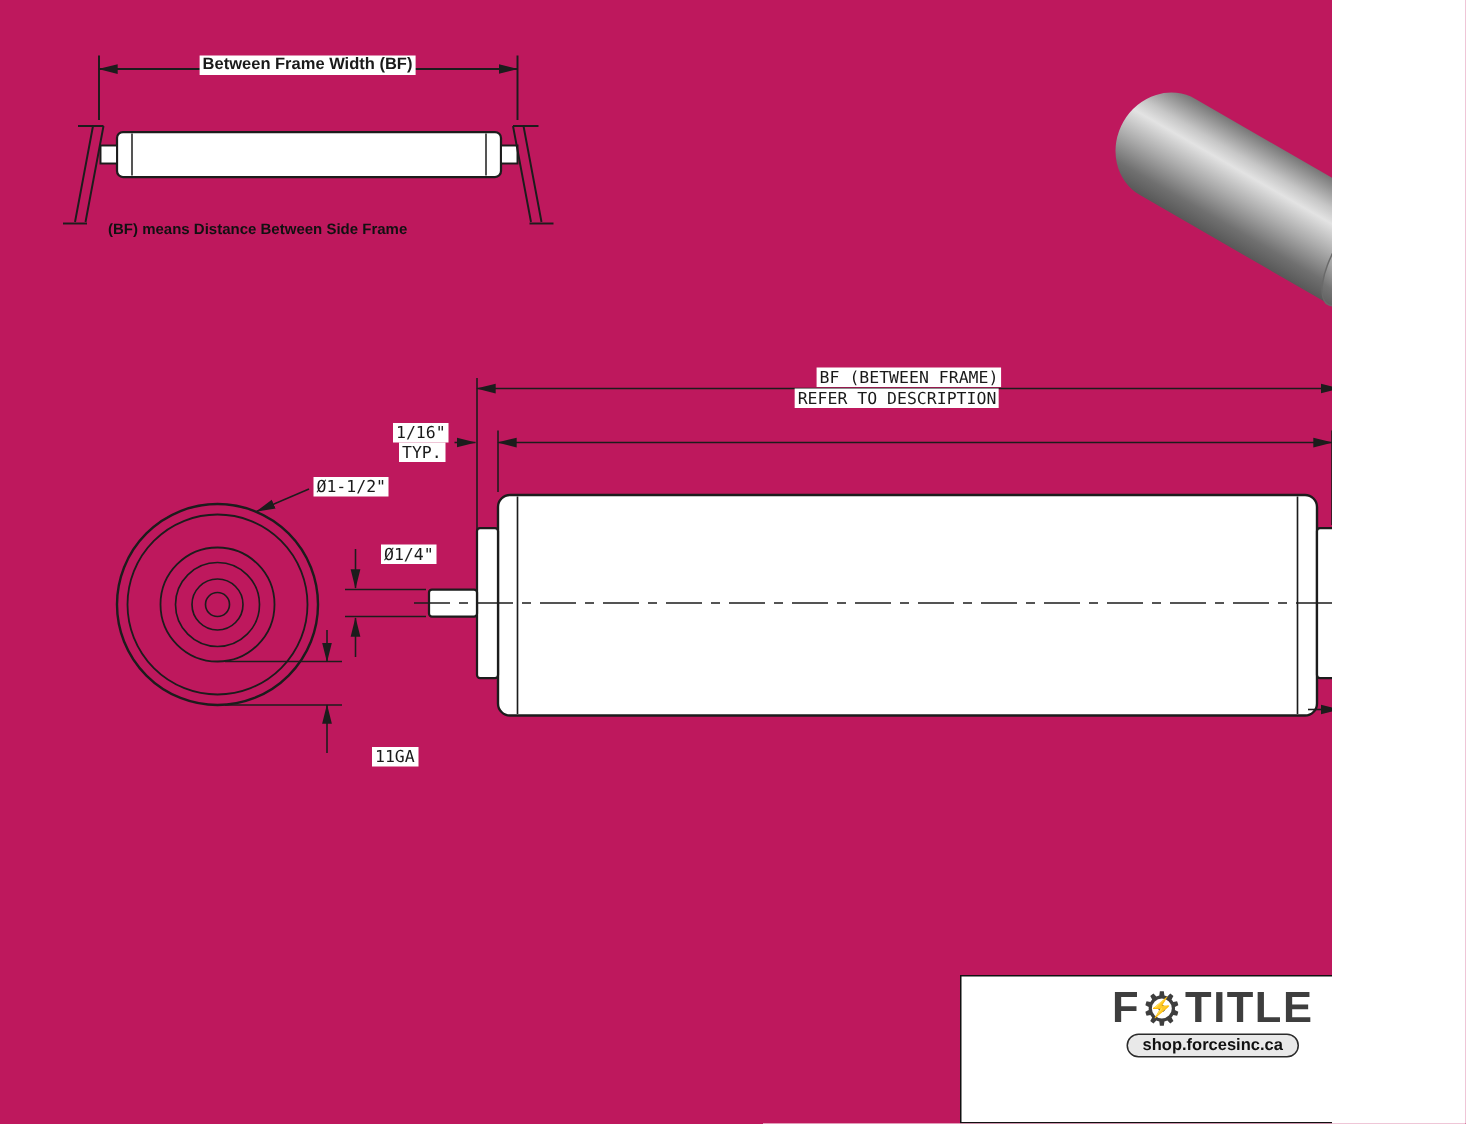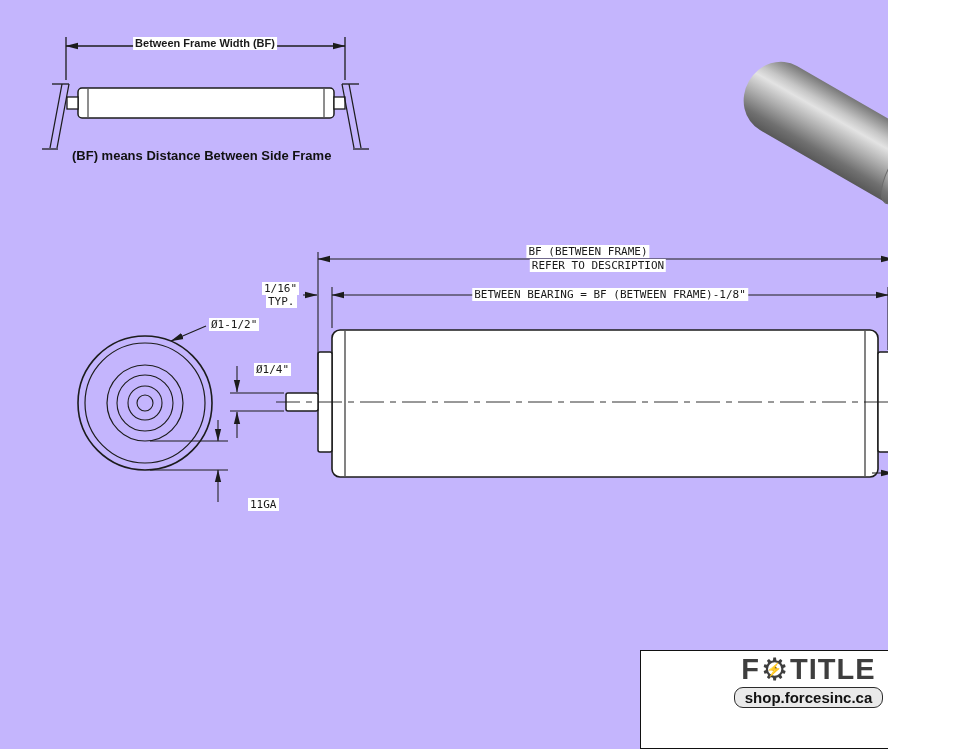--- a/index.html
+++ b/index.html
@@ -1,27 +1,27 @@
 <!DOCTYPE html>
 <html><head>
 <meta charset="utf-8">
 <style>
   html,body{margin:0;padding:0;background:#fff;}
-  #page{position:relative;width:888px;height:749px;background:#c4b5fd;overflow:hidden;
+  #page{position:relative;width:888px;height:749px;background:#be185d;overflow:hidden;
         font-family:"Liberation Sans",sans-serif;color:#1a1a1a;}
   #page svg.sheet{position:absolute;left:0;top:0;z-index:1;}
 
   
   .lbl{position:absolute;font-family:"DejaVu Sans Mono","Liberation Mono",monospace;
        font-size:11px;line-height:13px;background:#fff;padding:0 2px;white-space:nowrap;
        color:#1a1a1a;z-index:3;}
   .ctr{transform:translateX(-50%);text-align:center;}
   .sans-b{font-family:"Liberation Sans",sans-serif;font-weight:bold;}
   .caption{position:absolute;font-family:"Liberation Sans",sans-serif;font-weight:bold;
-       font-size:13px;white-space:nowrap;z-index:3;color:#111;}
+       font-size:10px;white-space:nowrap;z-index:3;color:#111;}
 
   
   .r3d{position:absolute;left:735px;top:18px;width:235px;height:175px;z-index:2;}
   .r3d-rot{position:absolute;left:14px;top:26px;width:188px;height:74px;
        transform:rotate(30deg);transform-origin:0 37px;}
   .r3d-body{position:absolute;inset:0;
        border-radius:34px 8px 8px 34px / 50% 10% 10% 50%;
        background:linear-gradient(to bottom,#777 0%,#c6c6c6 24%,#e3e3e3 36%,#ababab 60%,#707070 84%,#585858 100%);}
   .r3d-shaft{position:absolute;right:-25px;top:29px;width:26px;height:16px;
        border-radius:3px 8px 8px 3px / 40% 50% 50% 40%;
@@ -44,21 +44,21 @@
       font-size:12px;white-space:nowrap;color:#111;}
   .tb-row2{position:relative;height:60px;display:flex;flex-direction:column;align-items:center;
       justify-content:center;gap:2px;}
   .brand{display:flex;align-items:center;font-weight:bold;font-size:29px;line-height:1;
       color:#3e3e3e;font-family:"Liberation Sans",sans-serif;letter-spacing:1px;}
   .gear{position:relative;width:30px;height:30px;display:inline-flex;align-items:center;justify-content:center;}
   .gear-glyph{font-size:31px;line-height:1;color:#3e3e3e;font-weight:normal;}
   .bolt{position:absolute;font-size:13px;color:#f2a71b;left:50%;top:50%;
       transform:translate(-50%,-52%);font-weight:normal;}
   .pill{border:1.8px solid #2b2b2b;border-radius:9px;background:#e9e9e9;padding:1px 10px;
-      font-size:15px;font-weight:bold;color:#111;font-family:"Liberation Sans",sans-serif;}
+      font-size:11px;font-weight:bold;color:#111;font-family:"Liberation Sans",sans-serif;}
 </style>
 </head>
 <body>
 
 <div id="page">
 
   <svg class="sheet" width="977" height="749" viewBox="0 0 977 749">
     <defs>
       <marker id="arr" viewBox="0 0 12 8" markerWidth="13" markerHeight="9" refX="11.5" refY="4" orient="auto-start-reverse" markerUnits="userSpaceOnUse">
         <path d="M0,1 L12,4 L0,7 Z" fill="#1c1c1c"></path>
@@ -124,23 +124,22 @@
       <line x1="935" y1="414" x2="935" y2="480"></line>
       <line x1="872" y1="473" x2="893" y2="473" marker-end="url(#arr)"></line>
       <line x1="935" y1="473" x2="956" y2="473" marker-start="url(#arr)"></line>
       <line x1="893" y1="473" x2="935" y2="473"></line>
     </g>
   </svg>
 
   <div class="lbl ctr sans-b" style="left:205px;top:37px">Between Frame Width (BF)</div>
   <div class="caption" style="left:72px;top:148px">(BF) means Distance Between Side Frame</div>
 
-  <div class="lbl ctr" style="left:588px;top:245px">BF (BETWEEN FRAME)</div>
+  <div class="lbl ctr" style="left:606px;top:245px">BF (BETWEEN FRAME)</div>
   <div class="lbl ctr" style="left:598px;top:259px">REFER TO DESCRIPTION</div>
-  <div class="lbl ctr" style="left:610px;top:288px">BETWEEN BEARING = BF (BETWEEN FRAME)-1/8"</div>
   <div class="lbl" style="left:262px;top:282px">1/16"</div>
   <div class="lbl" style="left:266px;top:295px">TYP.</div>
   <div class="lbl" style="left:254px;top:363px">Ø1/4"</div>
   <div class="lbl" style="left:209px;top:318px">Ø1-1/2"</div>
   <div class="lbl" style="left:248px;top:498px">11GA</div>
   <div class="lbl ctr" style="left:913px;top:482px">1/2"</div>
   <div class="lbl ctr" style="left:913px;top:496px">TYP.</div>
 
   <div class="r3d">
     <div class="r3d-rot">

